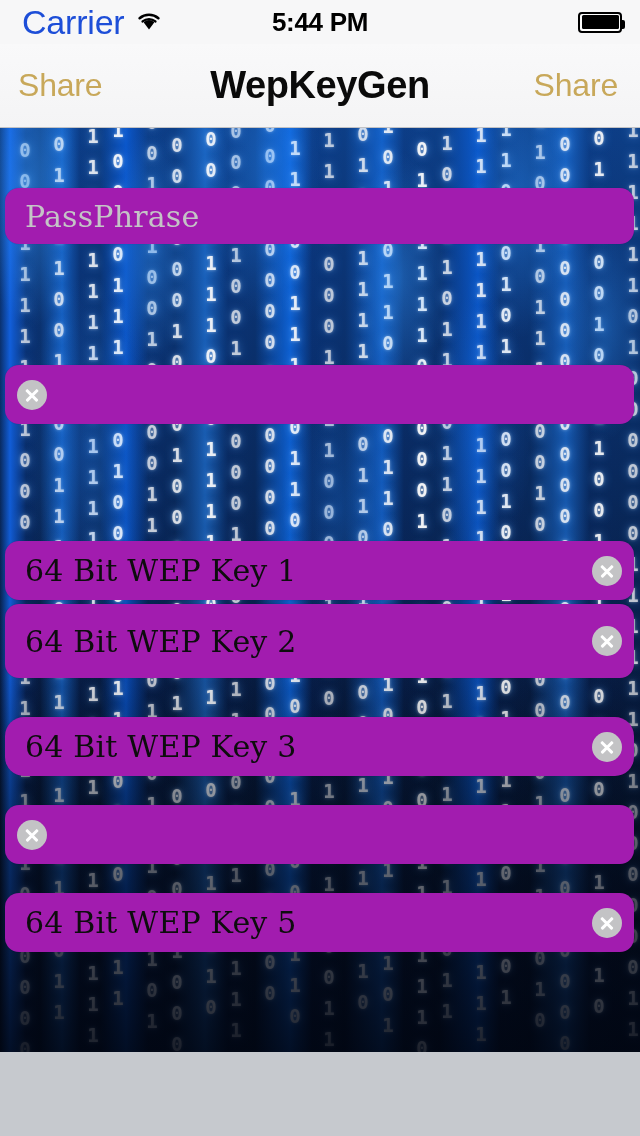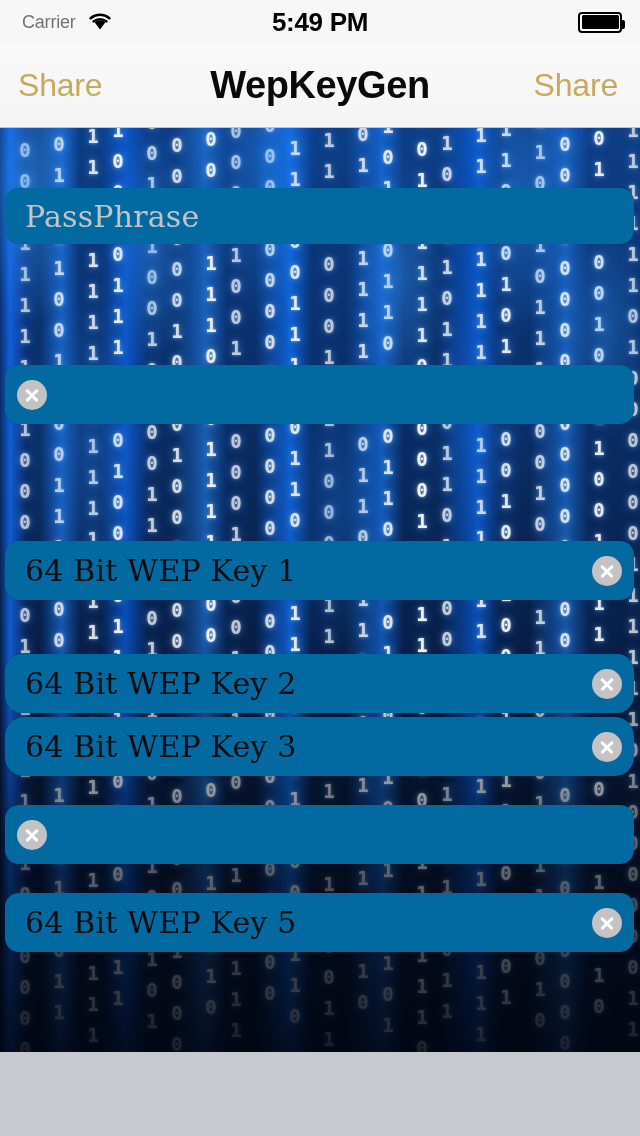--- a/index.html
+++ b/index.html
@@ -23,21 +23,21 @@
     width:640px; height:44px;
     background:#f7f7f8;
     display:flex; align-items:center;
     z-index:40;
   }
   .sb-left {
     position:absolute; left:22px; top:0; height:44px;
     display:flex; align-items:center; gap:10px;
   }
   .sb-carrier {
-    font-size:18px; color:#737373; letter-spacing:-0.2px;
+    font-size:34px; color:#1d4ed8; letter-spacing:-0.2px;
     font-family:"Liberation Sans", sans-serif;
   }
   .wifi-ico { display:block; }
   .sb-center {
     position:absolute; left:0; top:0; width:640px; height:44px;
     display:flex; align-items:center; justify-content:center;
   }
   .sb-time { font-size:26px; font-weight:bold; color:#000; letter-spacing:-0.3px; }
   .sb-right { position:absolute; right:18px; top:0; height:44px; display:flex; align-items:center; }
   .batt-body {
@@ -135,21 +135,21 @@
   .mx-col {
     position:absolute; top:0;
     writing-mode:vertical-rl;
     text-orientation:upright;
     letter-spacing:9px;
   }
 
   
   .field {
     position:absolute; left:5px; width:629px;
-    background:#0369a1;
+    background:#a21caf;
     border-radius:14px;
     display:flex; align-items:center;
     z-index:20;
     box-shadow:0 0 1px rgba(0,0,0,0.25);
   }
   .field-text {
     flex:1;
     padding-left:20px;
     font-family:"DejaVu Serif", "Liberation Serif", serif;
     font-size:30px;
@@ -171,21 +171,21 @@
     content:""; position:absolute; left:7px; top:14px;
     width:16px; height:2.6px; background:#fff; border-radius:1px;
   }
   .clear-circle:before { transform:rotate(45deg); }
   .clear-circle:after  { transform:rotate(-45deg); }
 
   
   #field-passphrase { top:60px;  height:56px; }
   #field-wep128     { top:237px; height:59px; }
   #field-wep64-1    { top:413px; height:59px; }
-  #field-wep64-2    { top:526px; height:59px;border-radius:17px; }
+  #field-wep64-2    { top:476px; height:74px; }
   #field-wep64-3    { top:589px; height:59px;border-radius:19px; }
   #field-wep64-4    { top:677px; height:59px; }
   #field-wep64-5    { top:765px; height:59px; }
 
   
   #bottom-bar {
     position:absolute; left:0; top:1052px;
     width:640px; height:84px;
     background:#c6c9ce;
     z-index:30;
@@ -201,21 +201,21 @@
       <span class="sb-carrier">Carrier</span>
       <span class="wifi-ico">
         <svg width="28" height="20" viewBox="0 0 28 20">
           <path d="M14 19.5 L8.6 12.2 a8.8 8.8 0 0 1 10.8 0 Z" fill="#000"></path>
           <path d="M4.6 8.2 a14.5 14.5 0 0 1 18.8 0" stroke="#000" stroke-width="2.6" fill="none" stroke-linecap="round"></path>
           <path d="M7.6 11.4 a10.2 10.2 0 0 1 12.8 0" stroke="#000" stroke-width="2.4" fill="none" stroke-linecap="round"></path>
         </svg>
       </span>
     </div>
     <div class="sb-center">
-      <span class="sb-time">5:49 PM</span>
+      <span class="sb-time">5:44 PM</span>
     </div>
     <div class="sb-right">
       <span class="batt-body">
         <span class="batt-fill"></span>
         <span class="batt-nub"></span>
       </span>
     </div>
   </div>
 
   <div id="nav-bar">

